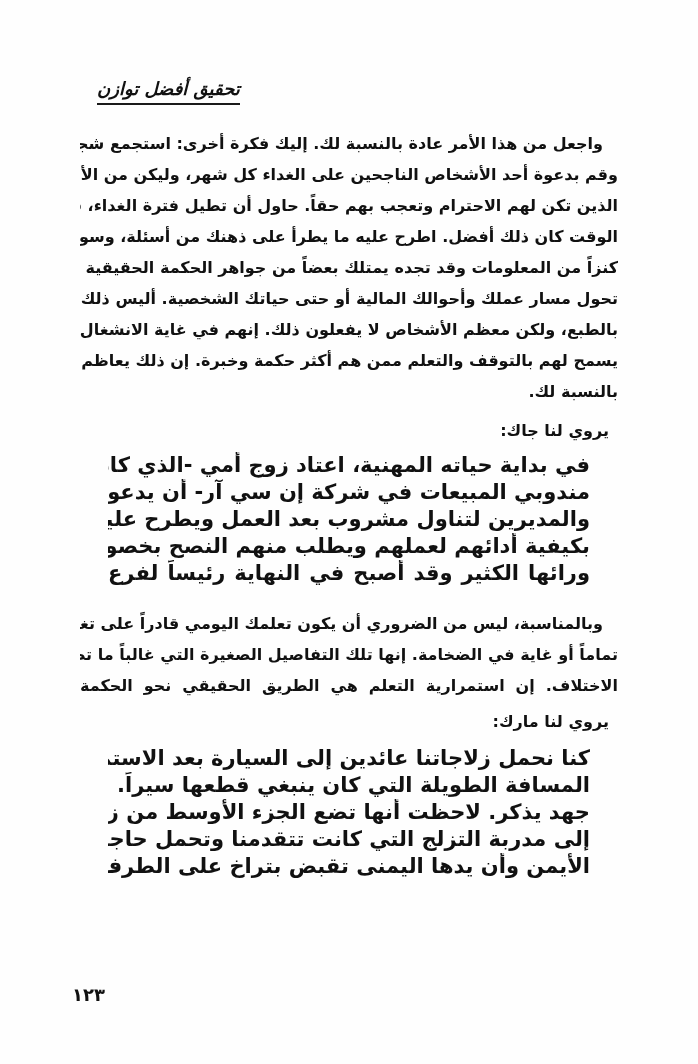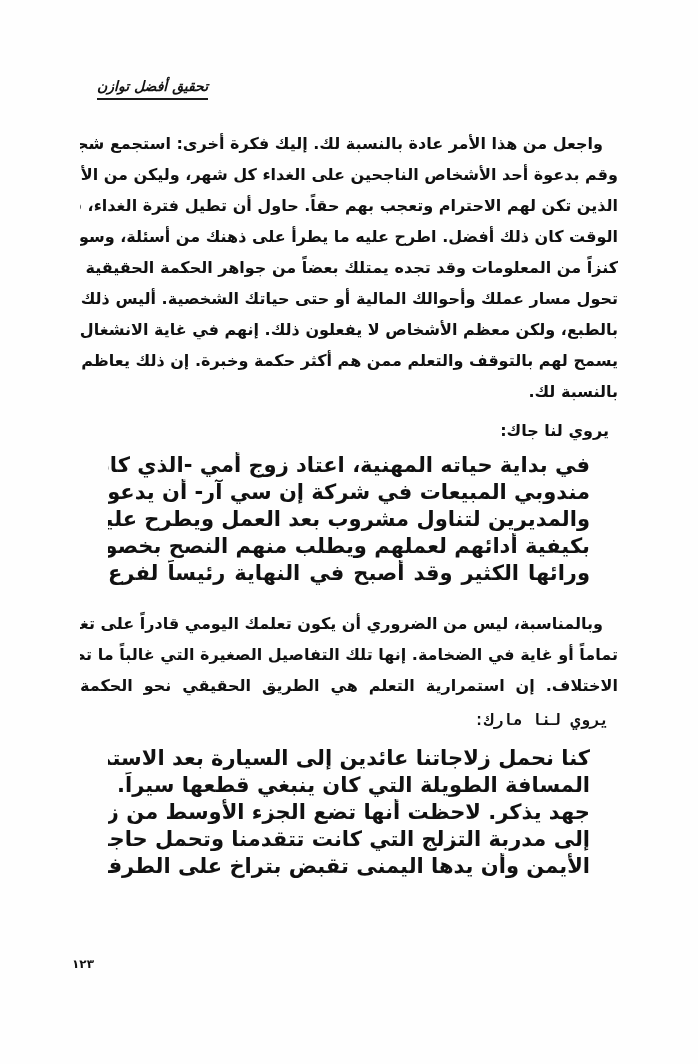--- a/index.html
+++ b/index.html
@@ -16,21 +16,21 @@
     color: #111;
     font-family: "DejaVu Sans", sans-serif;
     direction: rtl;
     overflow: hidden;
   }
   
   .running-head {
     position: absolute;
     top: 78px;
     left: 97px;
-    font-size: 14px;
+    font-size: 18px;
     font-weight: bold;
     font-style: italic;
     direction: rtl;
     border-bottom: 2px solid #1a1a1a;
     padding-bottom: 4px;
     white-space: nowrap;
   }
   
   .content {
     position: absolute;
@@ -53,44 +53,44 @@
   .para .line:last-child  { text-align-last: right; white-space: normal; }
   .intro {
     height: 31px;
     line-height: 31px;
     font-size: 16px;
     font-weight: bold;
     text-align: right;
     padding-right: 9px;
   }
   .intro-jack { margin-top: 8px; }
-  .intro-mark { margin-top: 5px; font-family: Liberation Mono, monospace; }
+  .intro-mark { margin-top: 5px; }
   .quote {
     padding: 0 28px;
   }
   .quote .line {
     height: 27px;
     line-height: 27px;
     font-size: 21px;
     font-weight: bold;
     text-align: justify;
     text-align-last: justify;
     overflow: hidden;
     white-space: nowrap;
   }
   .quote-jack { margin-top: 6px; }
   .quote-jack .line:last-child { text-align-last: right; white-space: normal; }
   .quote-mark { margin-top: 8px; }
   .para-2 { margin-top: 21px; }
   
   .page-number {
     position: absolute;
-    top: 957px;
+    top: 984px;
     left: 72px;
-    font-size: 12px;
+    font-size: 18px;
     font-weight: bold;
     direction: rtl;
   }
 </style>
 </head>
 <body>
 
 <div class="page">
 
   <div class="running-head">تحقيق أفضل توازن</div>

